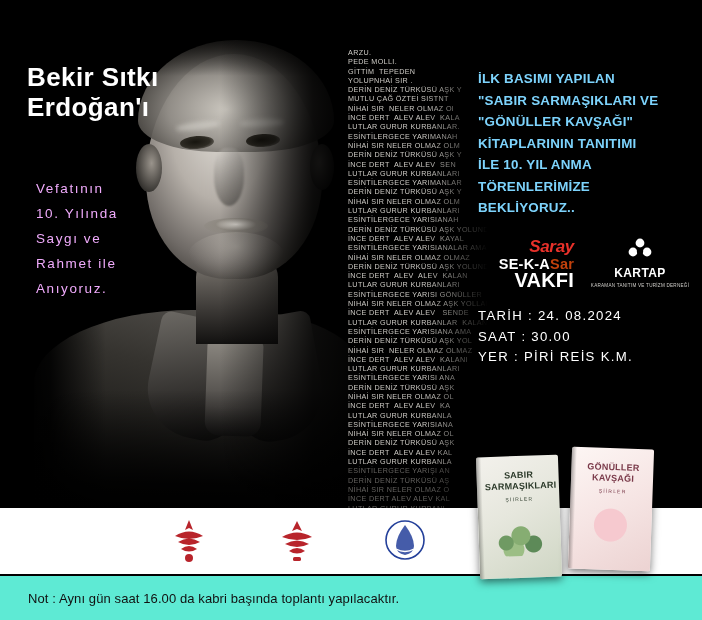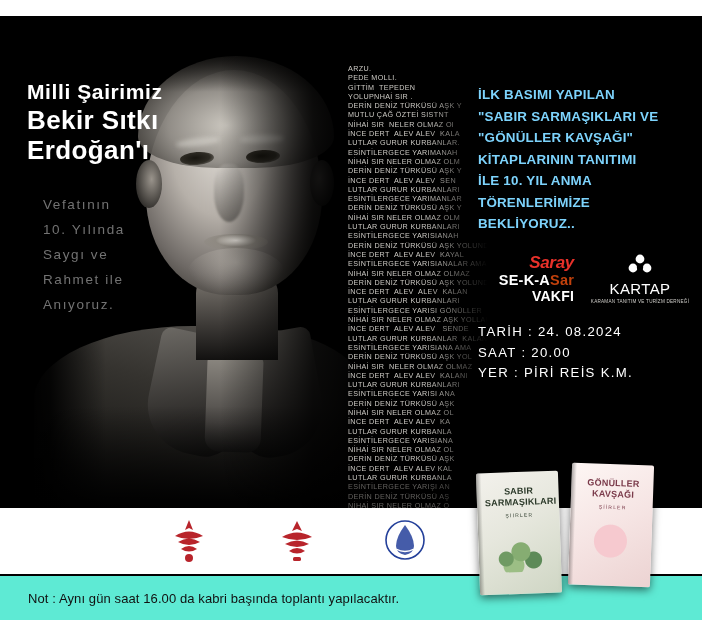--- a/index.html
+++ b/index.html
@@ -18,21 +18,20 @@
     overflow: hidden;
   }
   
   .canvas {
     position: absolute;
     left: 0; top: 0;
     width: 702px;
     height: 593px;
     background: #000000;
     overflow: hidden;
-    margin-top: 16px;
   }
   
   .portrait {
     position: absolute;
     left: 28px;
     top: 18px;
     width: 340px;
     height: 490px;
     overflow: hidden;
   }
@@ -189,24 +188,24 @@
   }
   .headline .l2, .headline .l3 {
     font-size: 26px;
     font-weight: bold;
     color: #ffffff;
     letter-spacing: .4px;
     line-height: 30px;
   }
   .subline {
     position: absolute;
-    left: 43px;
+    left: 36px;
     top: 176px;
     width: 190px;
-    color: #737373;
+    color: #f0abfc;
     font-size: 13.5px;
     line-height: 25px;
     letter-spacing: 1.6px;
     z-index: 5;
   }
   
   .announce {
     position: absolute;
     left: 478px;
     top: 68px;
@@ -239,40 +238,40 @@
   }
   .saray-logo .seka {
     font-size: 14.5px;
     font-weight: bold;
     color: #ffffff;
     line-height: 16px;
     letter-spacing: .2px;
   }
   .saray-logo .seka .red { color: #c2410c; }
   .saray-logo .vakfi {
-    font-size: 14px;
+    font-size: 20px;
     font-weight: bold;
     color: #ffffff;
     line-height: 16px;
     letter-spacing: .2px;
   }
   .kartap-logo {
     width: 104px;
     text-align: center;
     color: #ffffff;
   }
   .kartap-logo .mark {
     display: block;
     margin: 0 auto 2px;
     width: 26px;
     height: 26px;
   }
   .kartap-logo .name {
-    font-size: 15px;
-    font-weight: normal;
+    font-size: 12px;
+    font-weight: bold;
     letter-spacing: .4px;
     line-height: 16px;
   }
   .kartap-logo .sub {
     font-size: 4.6px;
     letter-spacing: .25px;
     color: #cfcdc9;
     line-height: 7px;
     margin-top: 1px;
   }
@@ -406,21 +405,20 @@
       <div class="chin"></div>
       <div class="fade-top"></div>
       <div class="fade-left"></div>
       <div class="fade-bottom"></div>
       <div class="fade-right"></div>
     </div>
 
     <div class="textwall" id="textwall"><span class="ln">ARZU.</span><span class="ln">PEDE MOLLI.</span><span class="ln">GİTTİM  TEPEDEN</span><span class="ln">YOLUPNHAİ SIR .</span><span class="ln">DERİN DENİZ TÜRKÜSÜ AŞK Y</span><span class="ln">MUTLU ÇAĞ ÖZTEİ SISTNT</span><span class="ln">NİHAİ SIR  NELER OLMAZ Ol</span><span class="ln">İNCE DERT  ALEV ALEV  KALA</span><span class="ln">LUTLAR GURUR KURBANLAR.</span><span class="ln">ESİNTİLERGECE YARIMANAH</span><span class="ln">NİHAİ SIR NELER OLMAZ OLM</span><span class="ln">DERİN DENİZ TÜRKÜSÜ AŞK Y</span><span class="ln">İNCE DERT  ALEV ALEV  SEN</span><span class="ln">LUTLAR GURUR KURBANLARI</span><span class="ln">ESİNTİLERGECE YARIMANLAR</span><span class="ln">DERİN DENİZ TÜRKÜSÜ AŞK Y</span><span class="ln">NİHAİ SIR NELER OLMAZ OLM</span><span class="ln">LUTLAR GURUR KURBANLARI</span><span class="ln">ESİNTİLERGECE YARISIANAH</span><span class="ln">DERİN DENİZ TÜRKÜSÜ AŞK YOLUNDA</span><span class="ln">İNCE DERT  ALEV ALEV  KAYAL</span><span class="ln">ESİNTİLERGECE YARISIANALAR AMA</span><span class="ln">NİHAİ SIR NELER OLMAZ OLMAZ</span><span class="ln">DERİN DENİZ TÜRKÜSÜ AŞK YOLUNDA</span><span class="ln">İNCE DERT  ALEV  ALEV  KALAN</span><span class="ln">LUTLAR GURUR KURBANLARI</span><span class="ln">ESİNTİLERGECE YARISI GÖNÜLLER</span><span class="ln">NİHAİ SIR NELER OLMAZ AŞK YOLLARI</span><span class="ln">İNCE DERT  ALEV ALEV   SENDE</span><span class="ln">LUTLAR GURUR KURBANLAR  KALAN</span><span class="ln">ESİNTİLERGECE YARISIANA AMA</span><span class="ln">DERİN DENİZ TÜRKÜSÜ AŞK YOL</span><span class="ln">NİHAİ SIR  NELER OLMAZ OLMAZ</span><span class="ln">İNCE DERT  ALEV ALEV  KALANI</span><span class="ln">LUTLAR GURUR KURBANLARI</span><span class="ln">ESİNTİLERGECE YARISI ANA</span><span class="ln">DERİN DENİZ TÜRKÜSÜ AŞK</span><span class="ln">NİHAİ SIR NELER OLMAZ OL</span><span class="ln">İNCE DERT  ALEV ALEV  KA</span><span class="ln">LUTLAR GURUR KURBANLA</span><span class="ln">ESİNTİLERGECE YARISIANA</span><span class="ln">NİHAİ SIR NELER OLMAZ OL</span><span class="ln">DERİN DENİZ TÜRKÜSÜ AŞK</span><span class="ln">İNCE DERT  ALEV ALEV KAL</span><span class="ln">LUTLAR GURUR KURBANLA</span><span class="ln dim">ESİNTİLERGECE YARIŞI AN</span><span class="ln dim">DERİN DENİZ TÜRKÜSÜ AŞ</span><span class="ln dim">NİHAİ SIR NELER OLMAZ O</span><span class="ln dim">İNCE DERT ALEV ALEV KAL</span><span class="ln dim">LUTLAR GURUR KURBANL</span></div>
 
     <div class="headline">
-      <div class="l1">Milli Şairimiz</div>
       <div class="l2">Bekir Sıtkı</div>
       <div class="l3">Erdoğan'ı</div>
     </div>
 
     <div class="subline">
       <div>Vefatının</div>
       <div>10. Yılında</div>
       <div>Saygı ve</div>
       <div>Rahmet ile</div>
       <div>Anıyoruz.</div>
@@ -458,21 +456,21 @@
       </div>
     </div>
 
     <div class="program">
       <div>
         <span>TARİH :</span>
         <span>24. 08.2024</span>
       </div>
       <div>
         <span>SAAT :</span>
-        <span>20.00</span>
+        <span>30.00</span>
       </div>
       <div>
         <span>YER :</span>
         <span>PİRİ REİS K.M.</span>
       </div>
     </div>
 
     <div class="books">
       <div class="book book-left">
         <div class="spine"></div>

